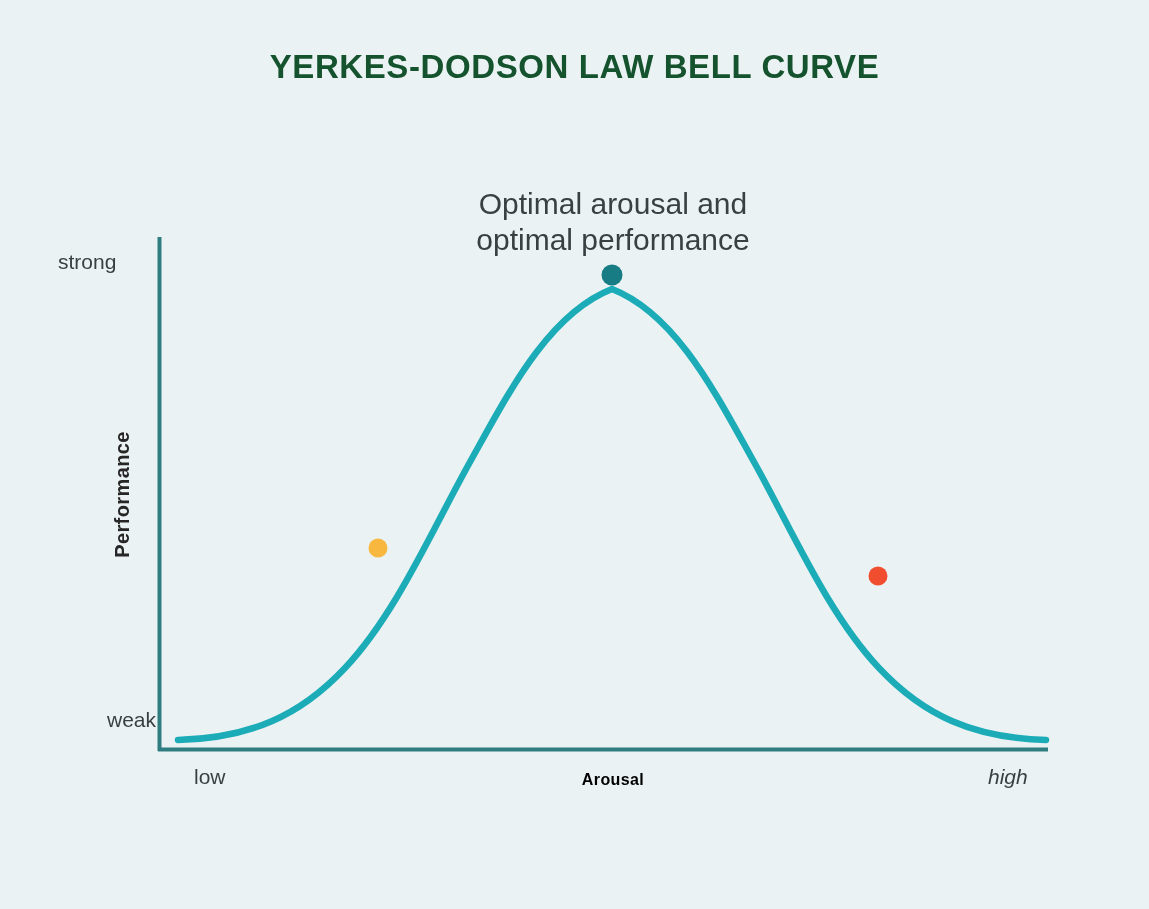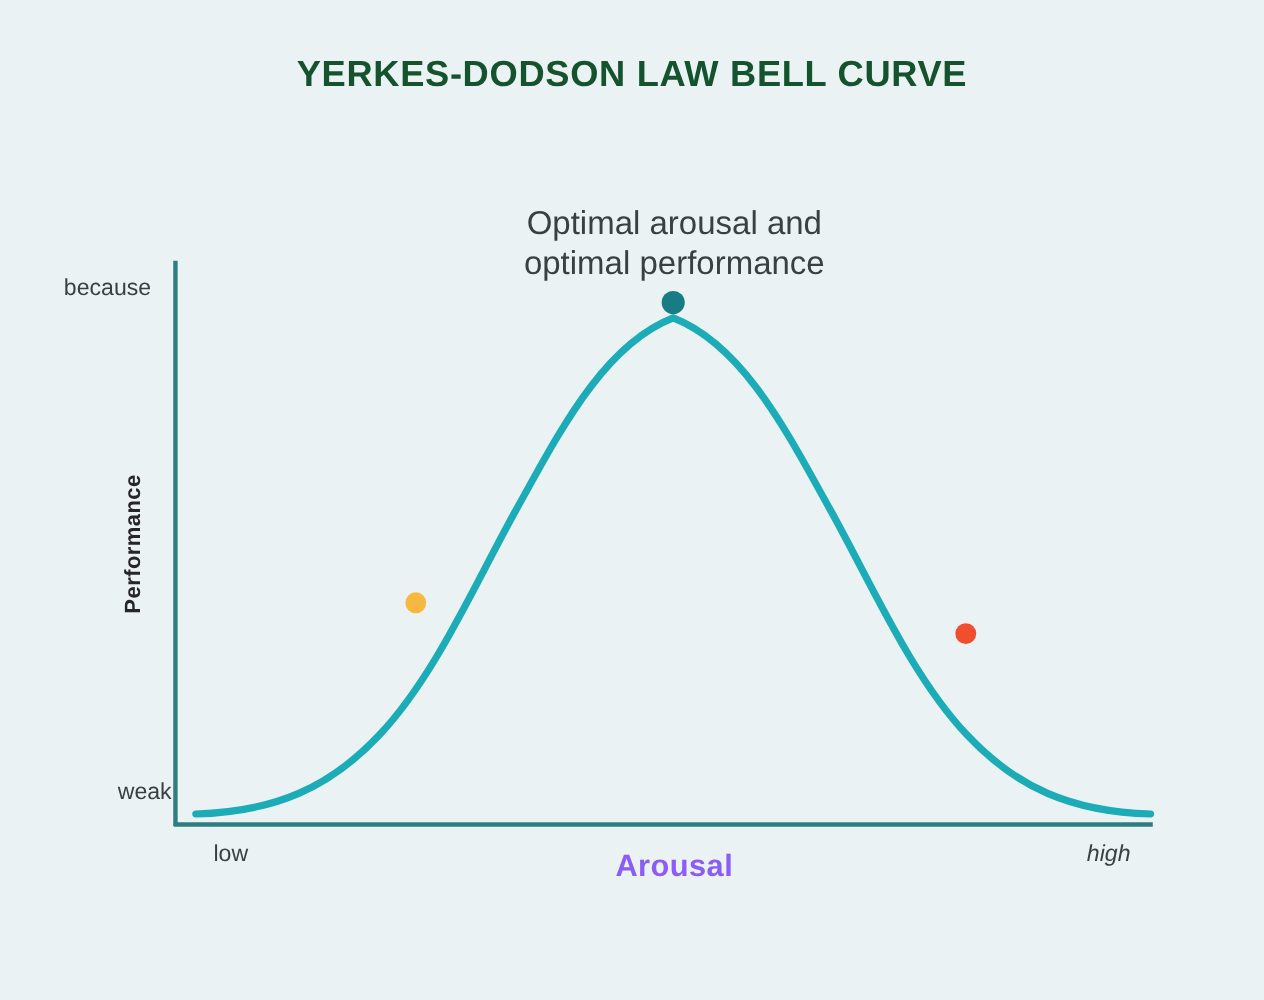--- a/index.html
+++ b/index.html
@@ -105,24 +105,24 @@
     letter-spacing: 0.4px;
     color: #262626;
     font-family: "Liberation Sans", sans-serif;
   }
   #axis-title-x {
     position: absolute;
     left: 463px;
     top: 771px;
     width: 300px;
     text-align: center;
-    font-size: 28px;
+    font-size: 16px;
     font-weight: bold;
     letter-spacing: 0.4px;
-    color: #8b5cf6;
+    color: #000000;
     font-family: "Liberation Sans", sans-serif;
   }
 </style>
 </head>
 <body>
 
 <div id="stage">
 
   <div id="chart-title">YERKES-DODSON LAW BELL CURVE</div>
 
@@ -143,21 +143,21 @@
     <circle cx="612" cy="275" r="10.5" fill="#187C84"></circle>
     <circle cx="378" cy="548" r="9.5" fill="#F8B83F"></circle>
     <circle cx="878" cy="576" r="9.5" fill="#F04E2E"></circle>
   </svg>
 
   <div class="annotation" id="annotation-peak">Optimal arousal and
 optimal performance</div>
 
 
 
-  <div class="axis-tick" id="tick-strong">because</div>
+  <div class="axis-tick" id="tick-strong">strong</div>
 
   <div class="axis-tick" id="tick-weak">weak</div>
 
   <div class="axis-tick" id="tick-low">low</div>
 
   <div class="axis-tick" id="tick-high">high</div>
 
   <div id="axis-title-y">Performance</div>
 
   <div id="axis-title-x">Arousal</div>

